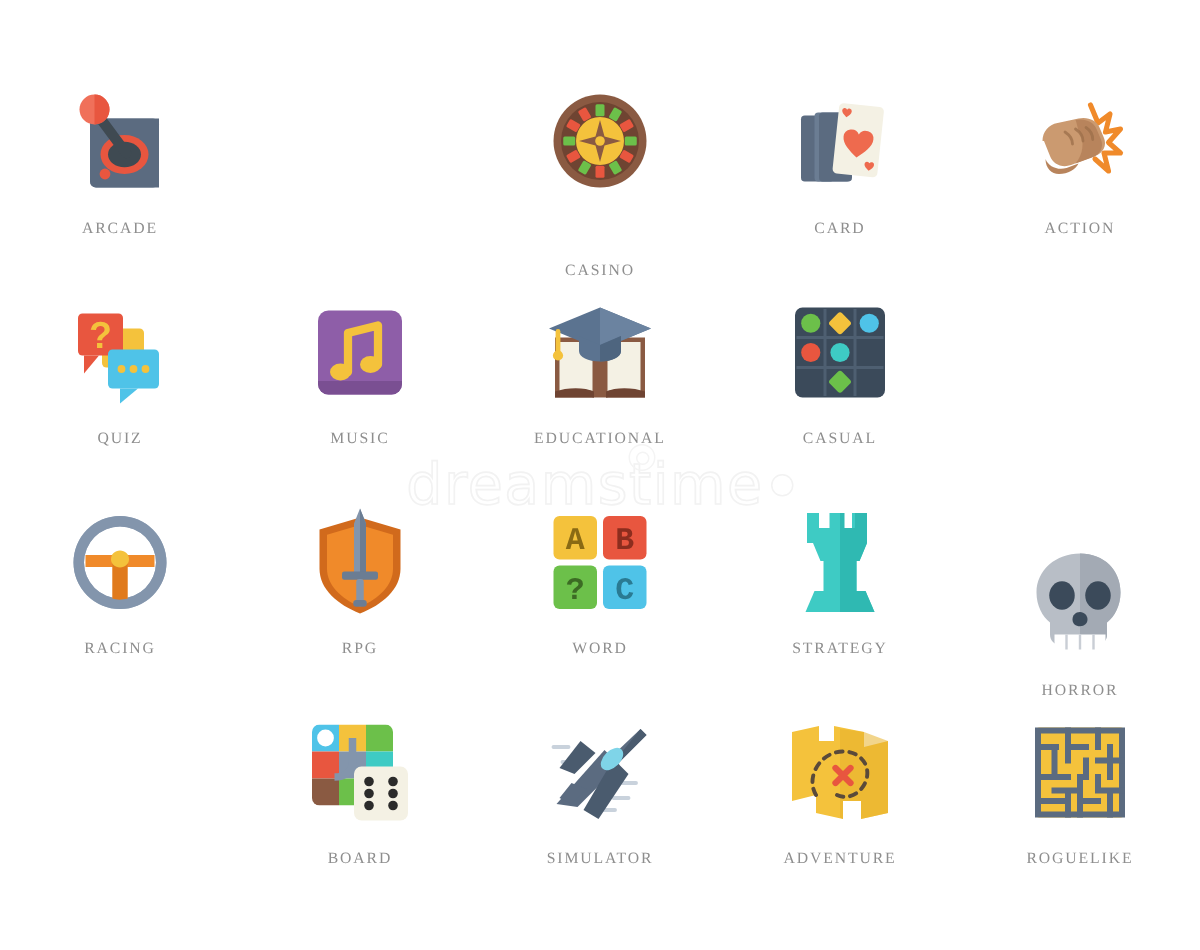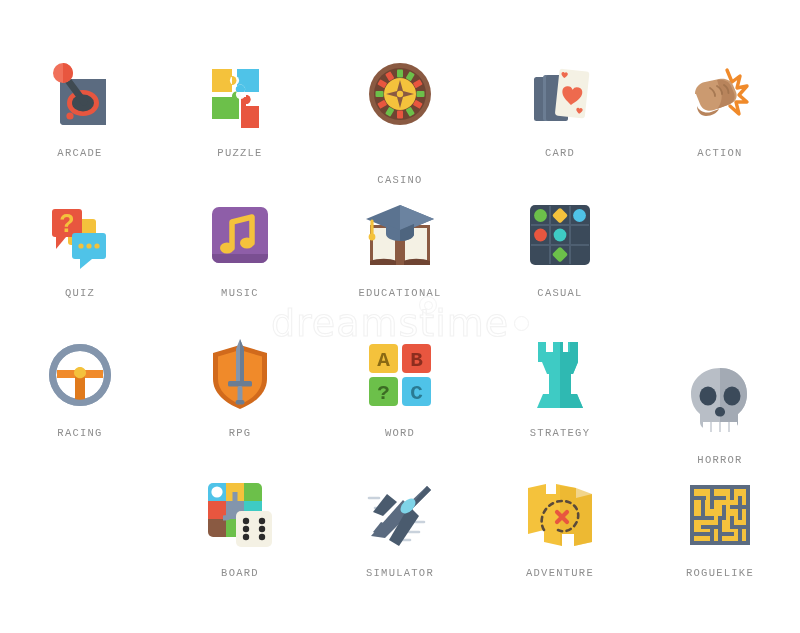--- a/index.html
+++ b/index.html
@@ -27,21 +27,21 @@
     display:flex;align-items:center;justify-content:center;
     margin-top:6px;
   }
   .label{
     margin-top:9px;
     font-size:10.5px;
     letter-spacing:1.25px;
     color:#8e8e8e;
     text-transform:uppercase;
     white-space:nowrap;
-    font-family:Liberation Mono, monospace;
+    font-family:Liberation Serif, serif;
   }
   svg{display:block;overflow:visible;}
 
   
   .watermark{
     position:absolute;left:0;top:297px;width:800px;height:52px;
     display:flex;align-items:center;justify-content:center;
     pointer-events:none;
   }
   .wm-text{
@@ -94,43 +94,20 @@
           <ellipse cx="39" cy="44" rx="11" ry="8.5" fill="#3f4a52"></ellipse>
           <path d="M20 16 L40 43" stroke="#3f4a52" stroke-width="7" stroke-linecap="round"></path>
           <circle cx="19" cy="14" r="10" fill="#f0705a"></circle>
           <path d="M19 4a10 10 0 0 1 0 20z" fill="#e8563f"></path>
           <circle cx="26" cy="57" r="3.6" fill="#e8563f"></circle>
         </svg>
       </div>
       <div class="label">ARCADE</div>
     </div>
 
-    <div class="cell" style="grid-column:2;grid-row:2;">
-      <div class="icon-wrap">
-        <svg width="72" height="72" viewBox="0 0 72 72">
-
-          <path d="M8 10h20v7a4.5 4.5 0 1 1 0 9v7H8z" fill="#f4c23c"></path>
-
-          <path d="M33 10h22v23H40a4.5 4.5 0 1 0-7 0z" fill="#4fc3e8"></path>
-
-          <path d="M8 38h20v-1a4.5 4.5 0 1 1 9 0v1h-2v22H8z" fill="#6cc04a"></path>
-
-          <path d="M37 38h5v-2a4.5 4.5 0 1 1 0 9v2h13v22H37z" fill="#e8563f"></path>
-
-          <circle cx="30.5" cy="21.5" r="4.6" fill="#fff" opacity="0.95"></circle>
-          <circle cx="36.5" cy="35.5" r="4.6" fill="#fff" opacity="0.95"></circle>
-          <circle cx="36.5" cy="45.5" r="4.6" fill="#fff" opacity="0.0"></circle>
-          <path d="M28 17a4.5 4.5 0 1 1 0 9z" fill="#f4c23c"></path>
-          <path d="M33 33a4.5 4.5 0 1 1 7 0z" fill="#4fc3e8"></path>
-          <path d="M28 38a4.5 4.5 0 1 0-9 0" fill="none"></path>
-          <path d="M42 36a4.5 4.5 0 1 1 0 9z" fill="#e8563f"></path>
-        </svg>
-      </div>
-      <div class="label">PUZZLE</div>
-    </div>
 
     <div class="cell" style="grid-column:3;grid-row:2;gap:34px;">
       <div class="icon-wrap">
         <svg width="72" height="72" viewBox="0 0 72 72">
           <circle cx="36" cy="38" r="31" fill="#8a5a42"></circle>
           <circle cx="36" cy="38" r="26" fill="#6f4432"></circle>
           <g>
             <rect x="33" y="13.5" width="6" height="8" rx="1" fill="#6cc04a"></rect>
             <rect x="33" y="13.5" width="6" height="8" rx="1" fill="#6cc04a" transform="rotate(30 36 38)"></rect>
             <rect x="33" y="13.5" width="6" height="8" rx="1" fill="#e8563f" transform="rotate(60 36 38)"></rect>

